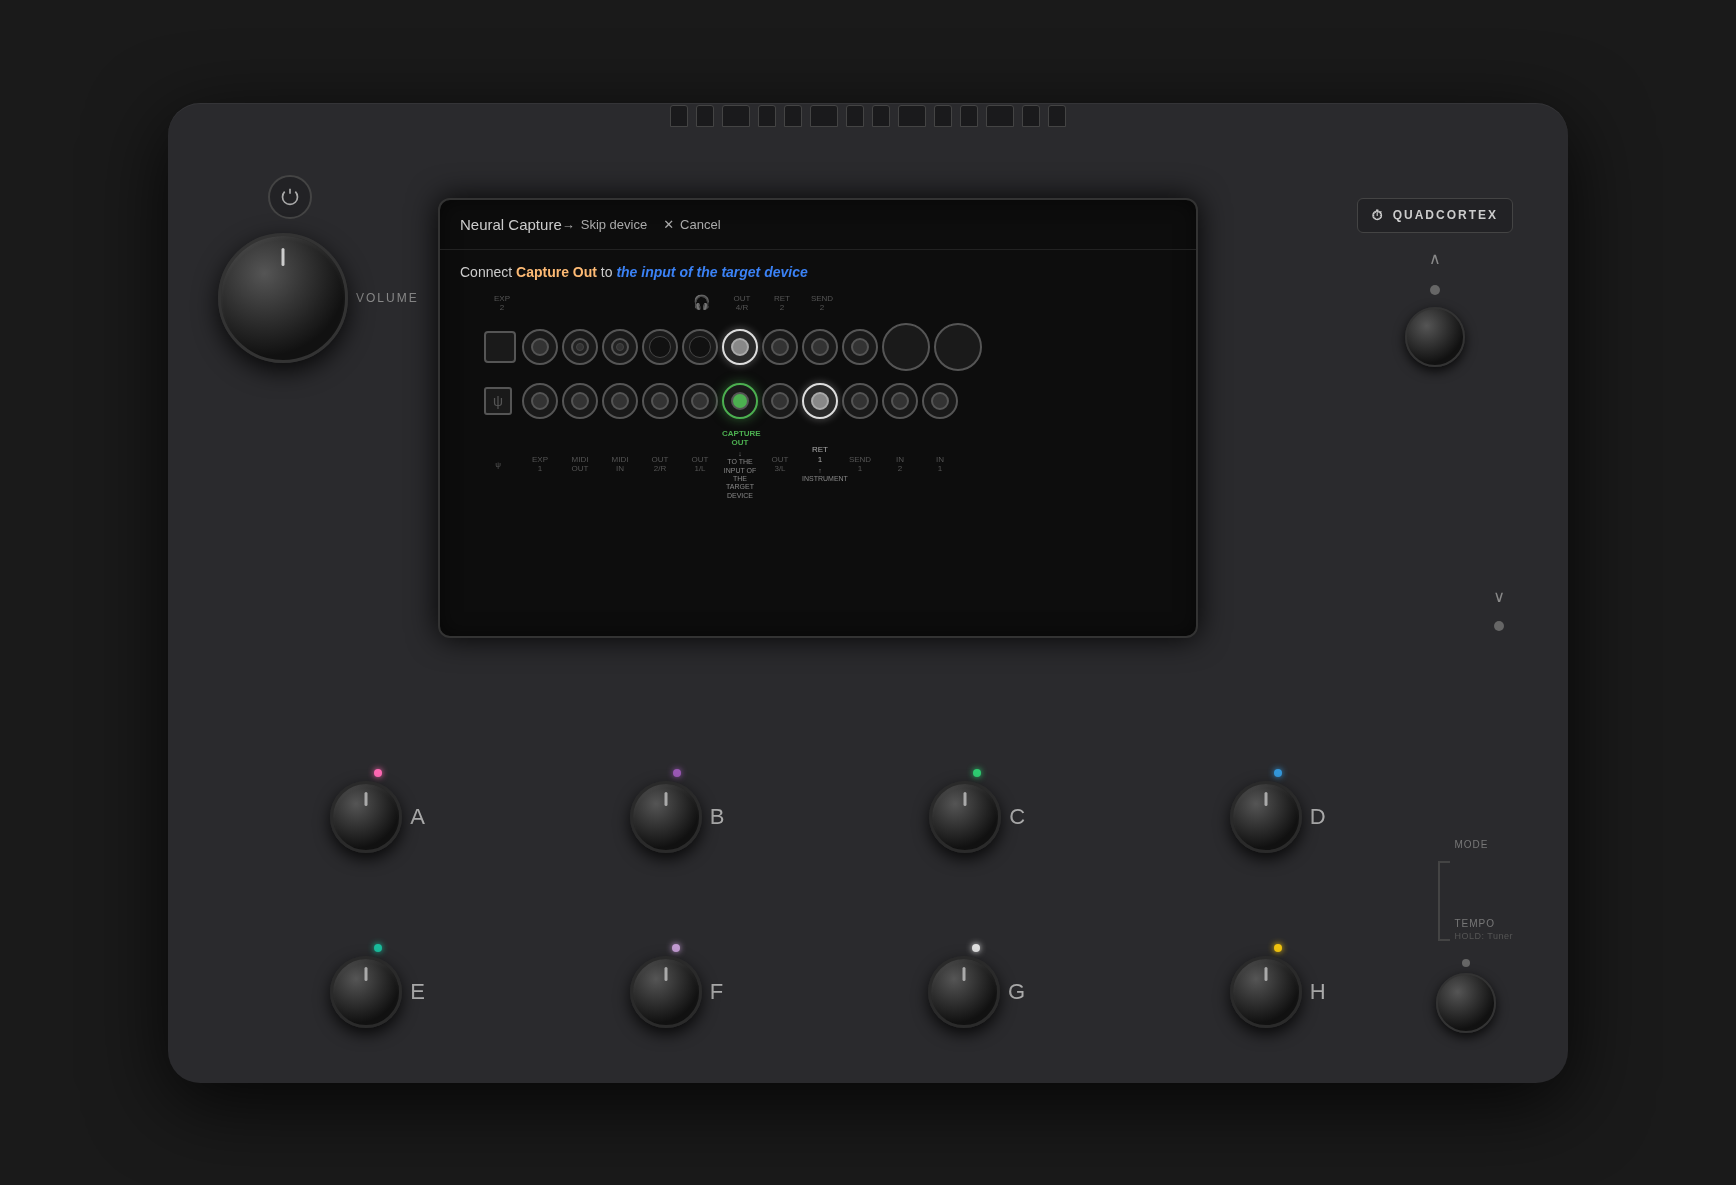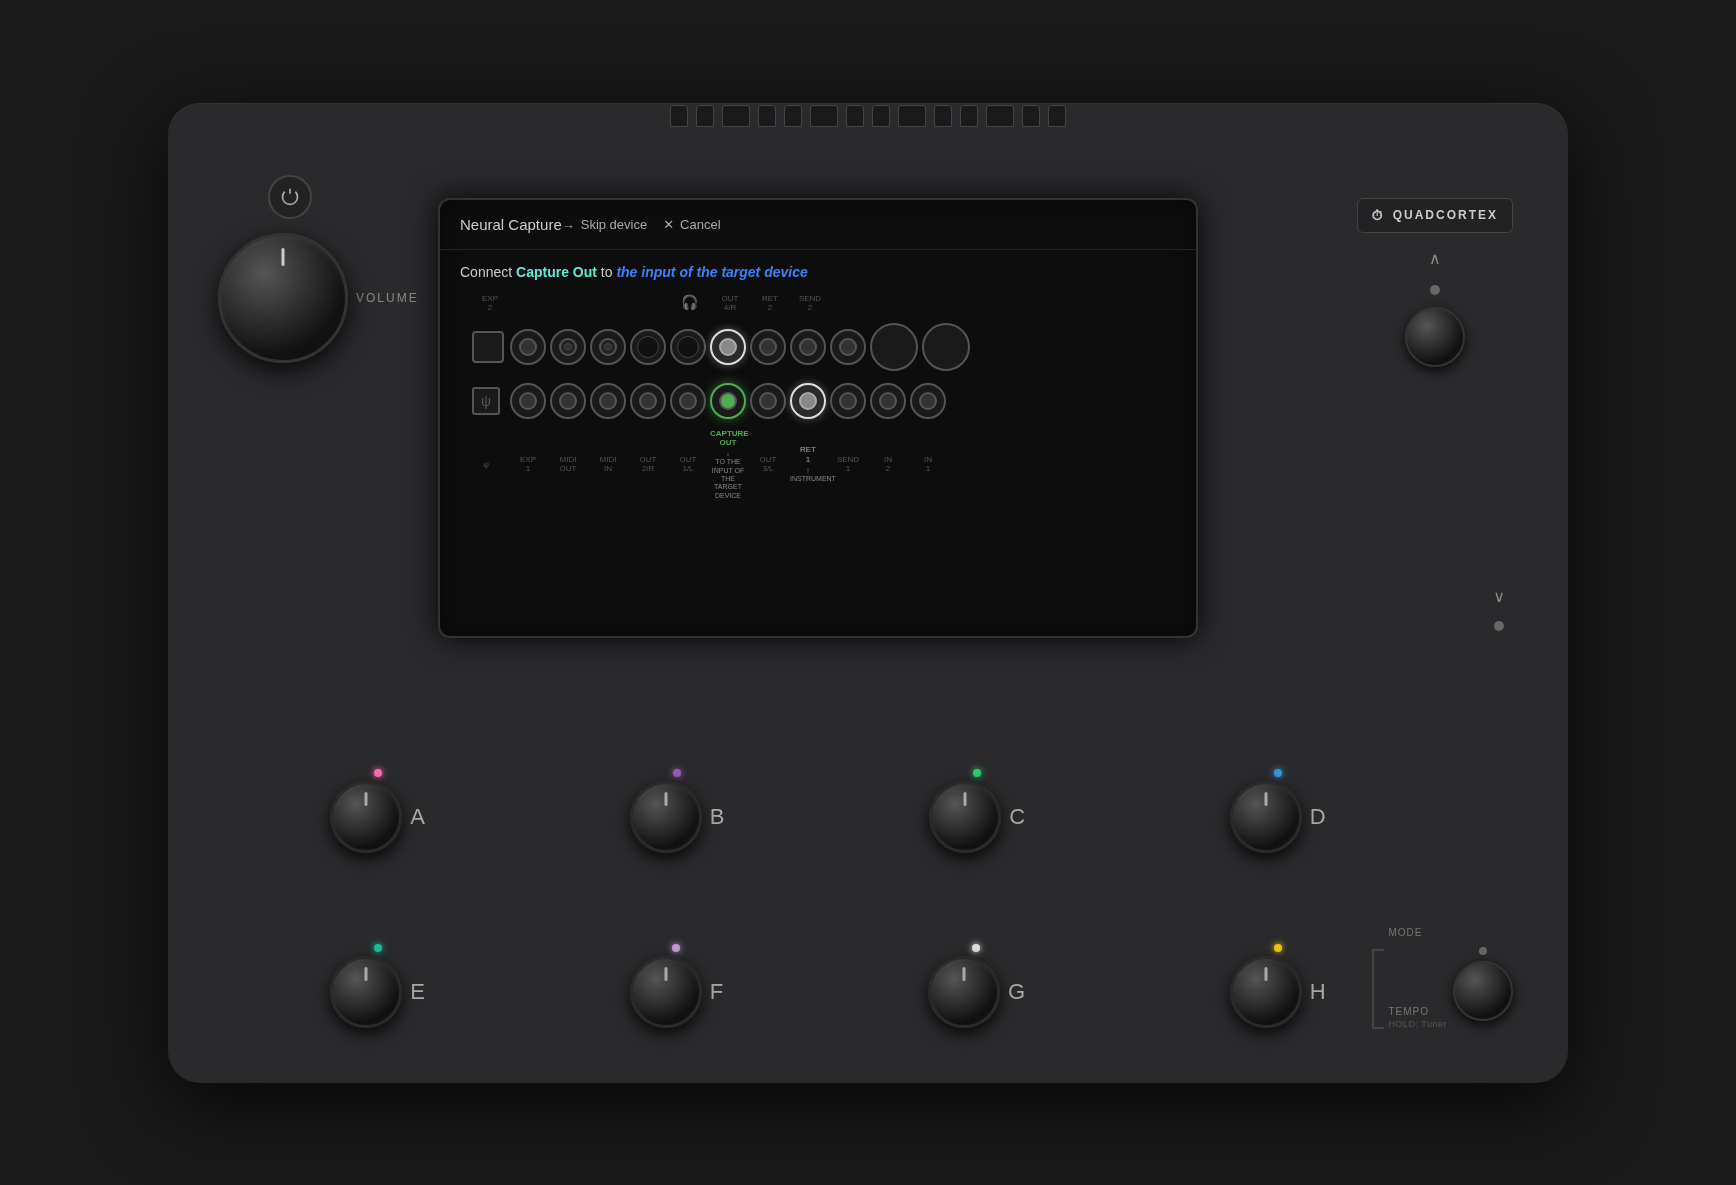--- a/index.html
+++ b/index.html
@@ -143,21 +143,21 @@
       background: none;
       border: none;
     }
 
     .modal-instruction {
       padding: 14px 20px;
       font-size: 14px;
       color: #ccc;
     }
     .modal-instruction .capture-out {
-      color: #5eead4;
+      color: #fdba74;
       font-weight: 600;
     }
     .modal-instruction .bold-text {
       color: #3b82f6;
       font-weight: 700;
       font-style: italic;
     }
 
     .conn-port {
       width: 36px;
@@ -394,21 +394,21 @@
     .led-lavender { background: #c39bd3; box-shadow: 0 0 6px #c39bd3; }
     .led-white { background: #e0e0e0; box-shadow: 0 0 6px #e0e0e0; }
     .led-yellow { background: #f1c40f; box-shadow: 0 0 6px #f1c40f; }
     .led-gray { background: #666; }
 
     
     .ports-area {
       display: flex;
       flex-direction: column;
       gap: 8px;
-      padding: 0 16px 0 16px;
+      padding: 0 16px 0 28px;
     }
 
     .ports-row {
       display: flex;
       align-items: center;
       gap: 4px;
     }
   </style>
 </head>
 <body>
@@ -673,21 +673,21 @@
     <div style="display:flex; flex-direction:column; align-items:center; gap:4px;">
       <div class="knob-led led-yellow"></div>
       <div style="display:flex; align-items:center; gap:8px;">
         <div class="knob-body"></div>
         <span class="knob-letter">H</span>
       </div>
     </div>
 
   </div>
 
-  <div style="position:absolute; bottom:50px; right:55px; display:flex; flex-direction:row; align-items:center; gap:6px;">
+  <div style="position:absolute; bottom:50px; right:55px; display:flex; flex-direction:column; align-items:center; gap:6px;">
 
     <div style="display:flex; gap:14px; align-items:flex-end; margin-bottom:4px;">
       <div style="display:flex; flex-direction:column; align-items:center; gap:2px; position:relative;">
 
         <div style="position:relative; width:2px; height:80px; background:#444; margin-left:20px;">
           <div style="position:absolute; top:0; left:0; width:12px; height:2px; background:#444;"></div>
           <div style="position:absolute; bottom:0; left:0; width:12px; height:2px; background:#444;"></div>
         </div>
       </div>
       <div style="display:flex; flex-direction:column; gap:28px; align-items:flex-start;">

